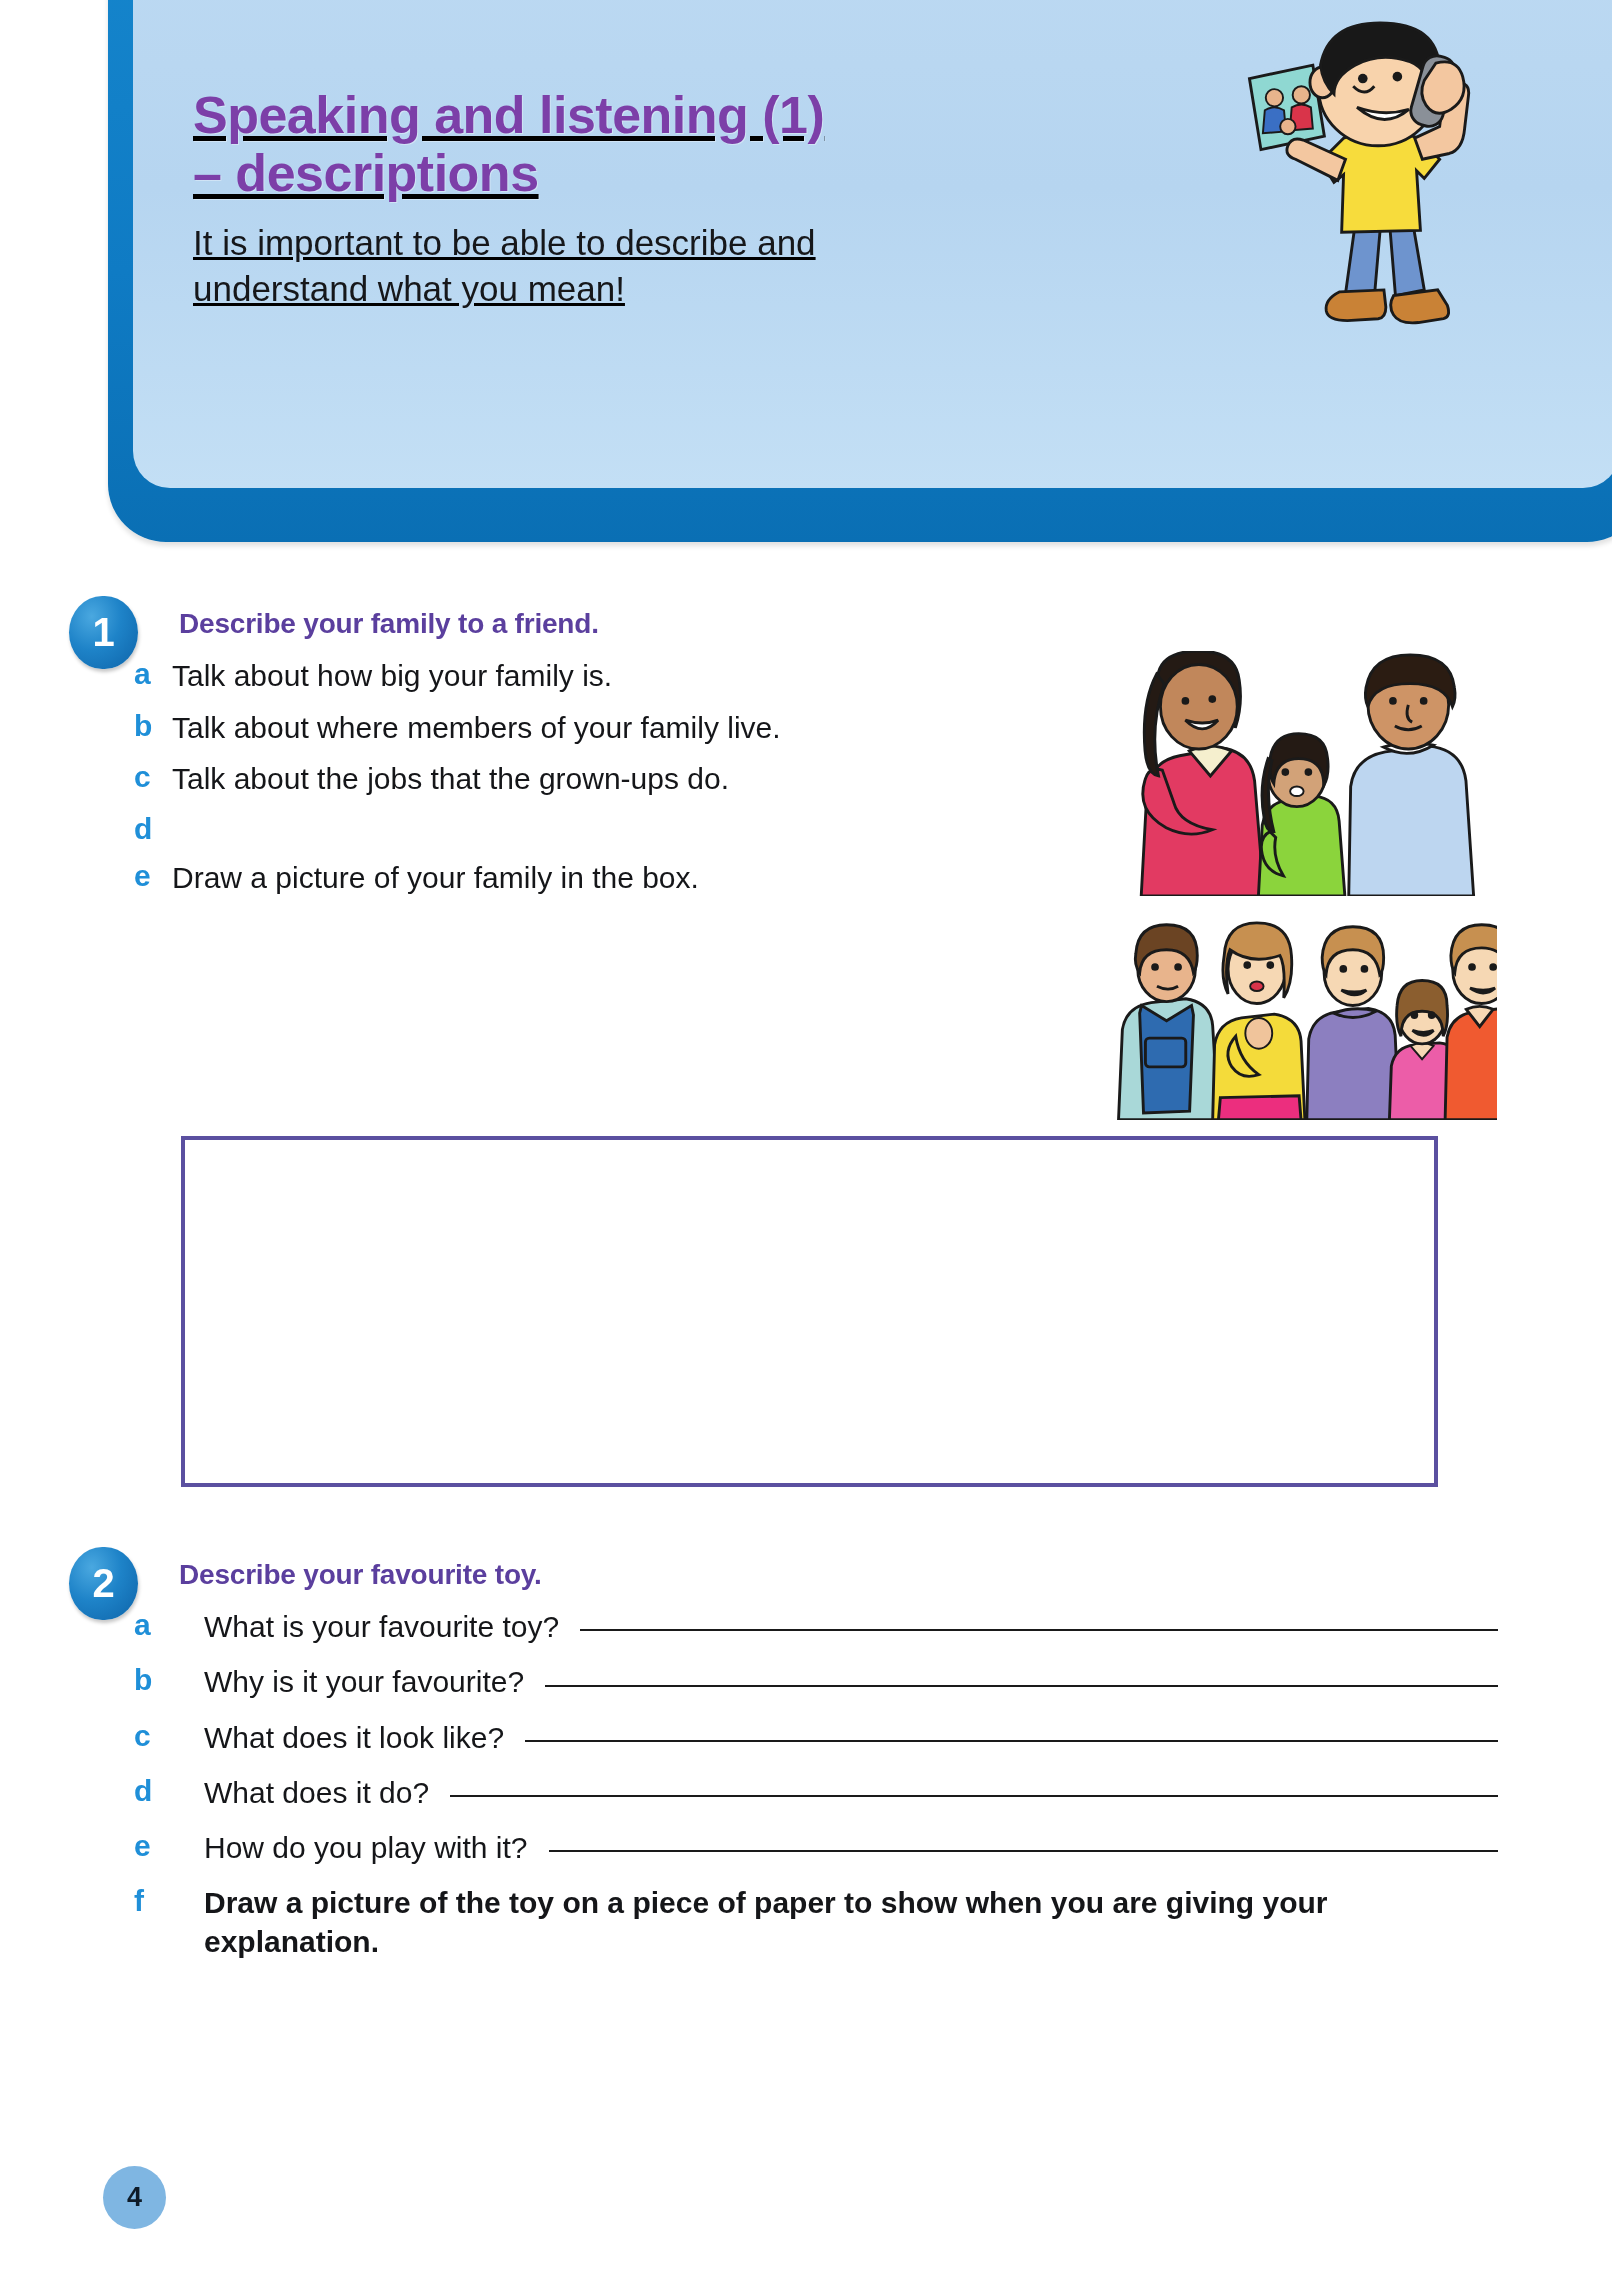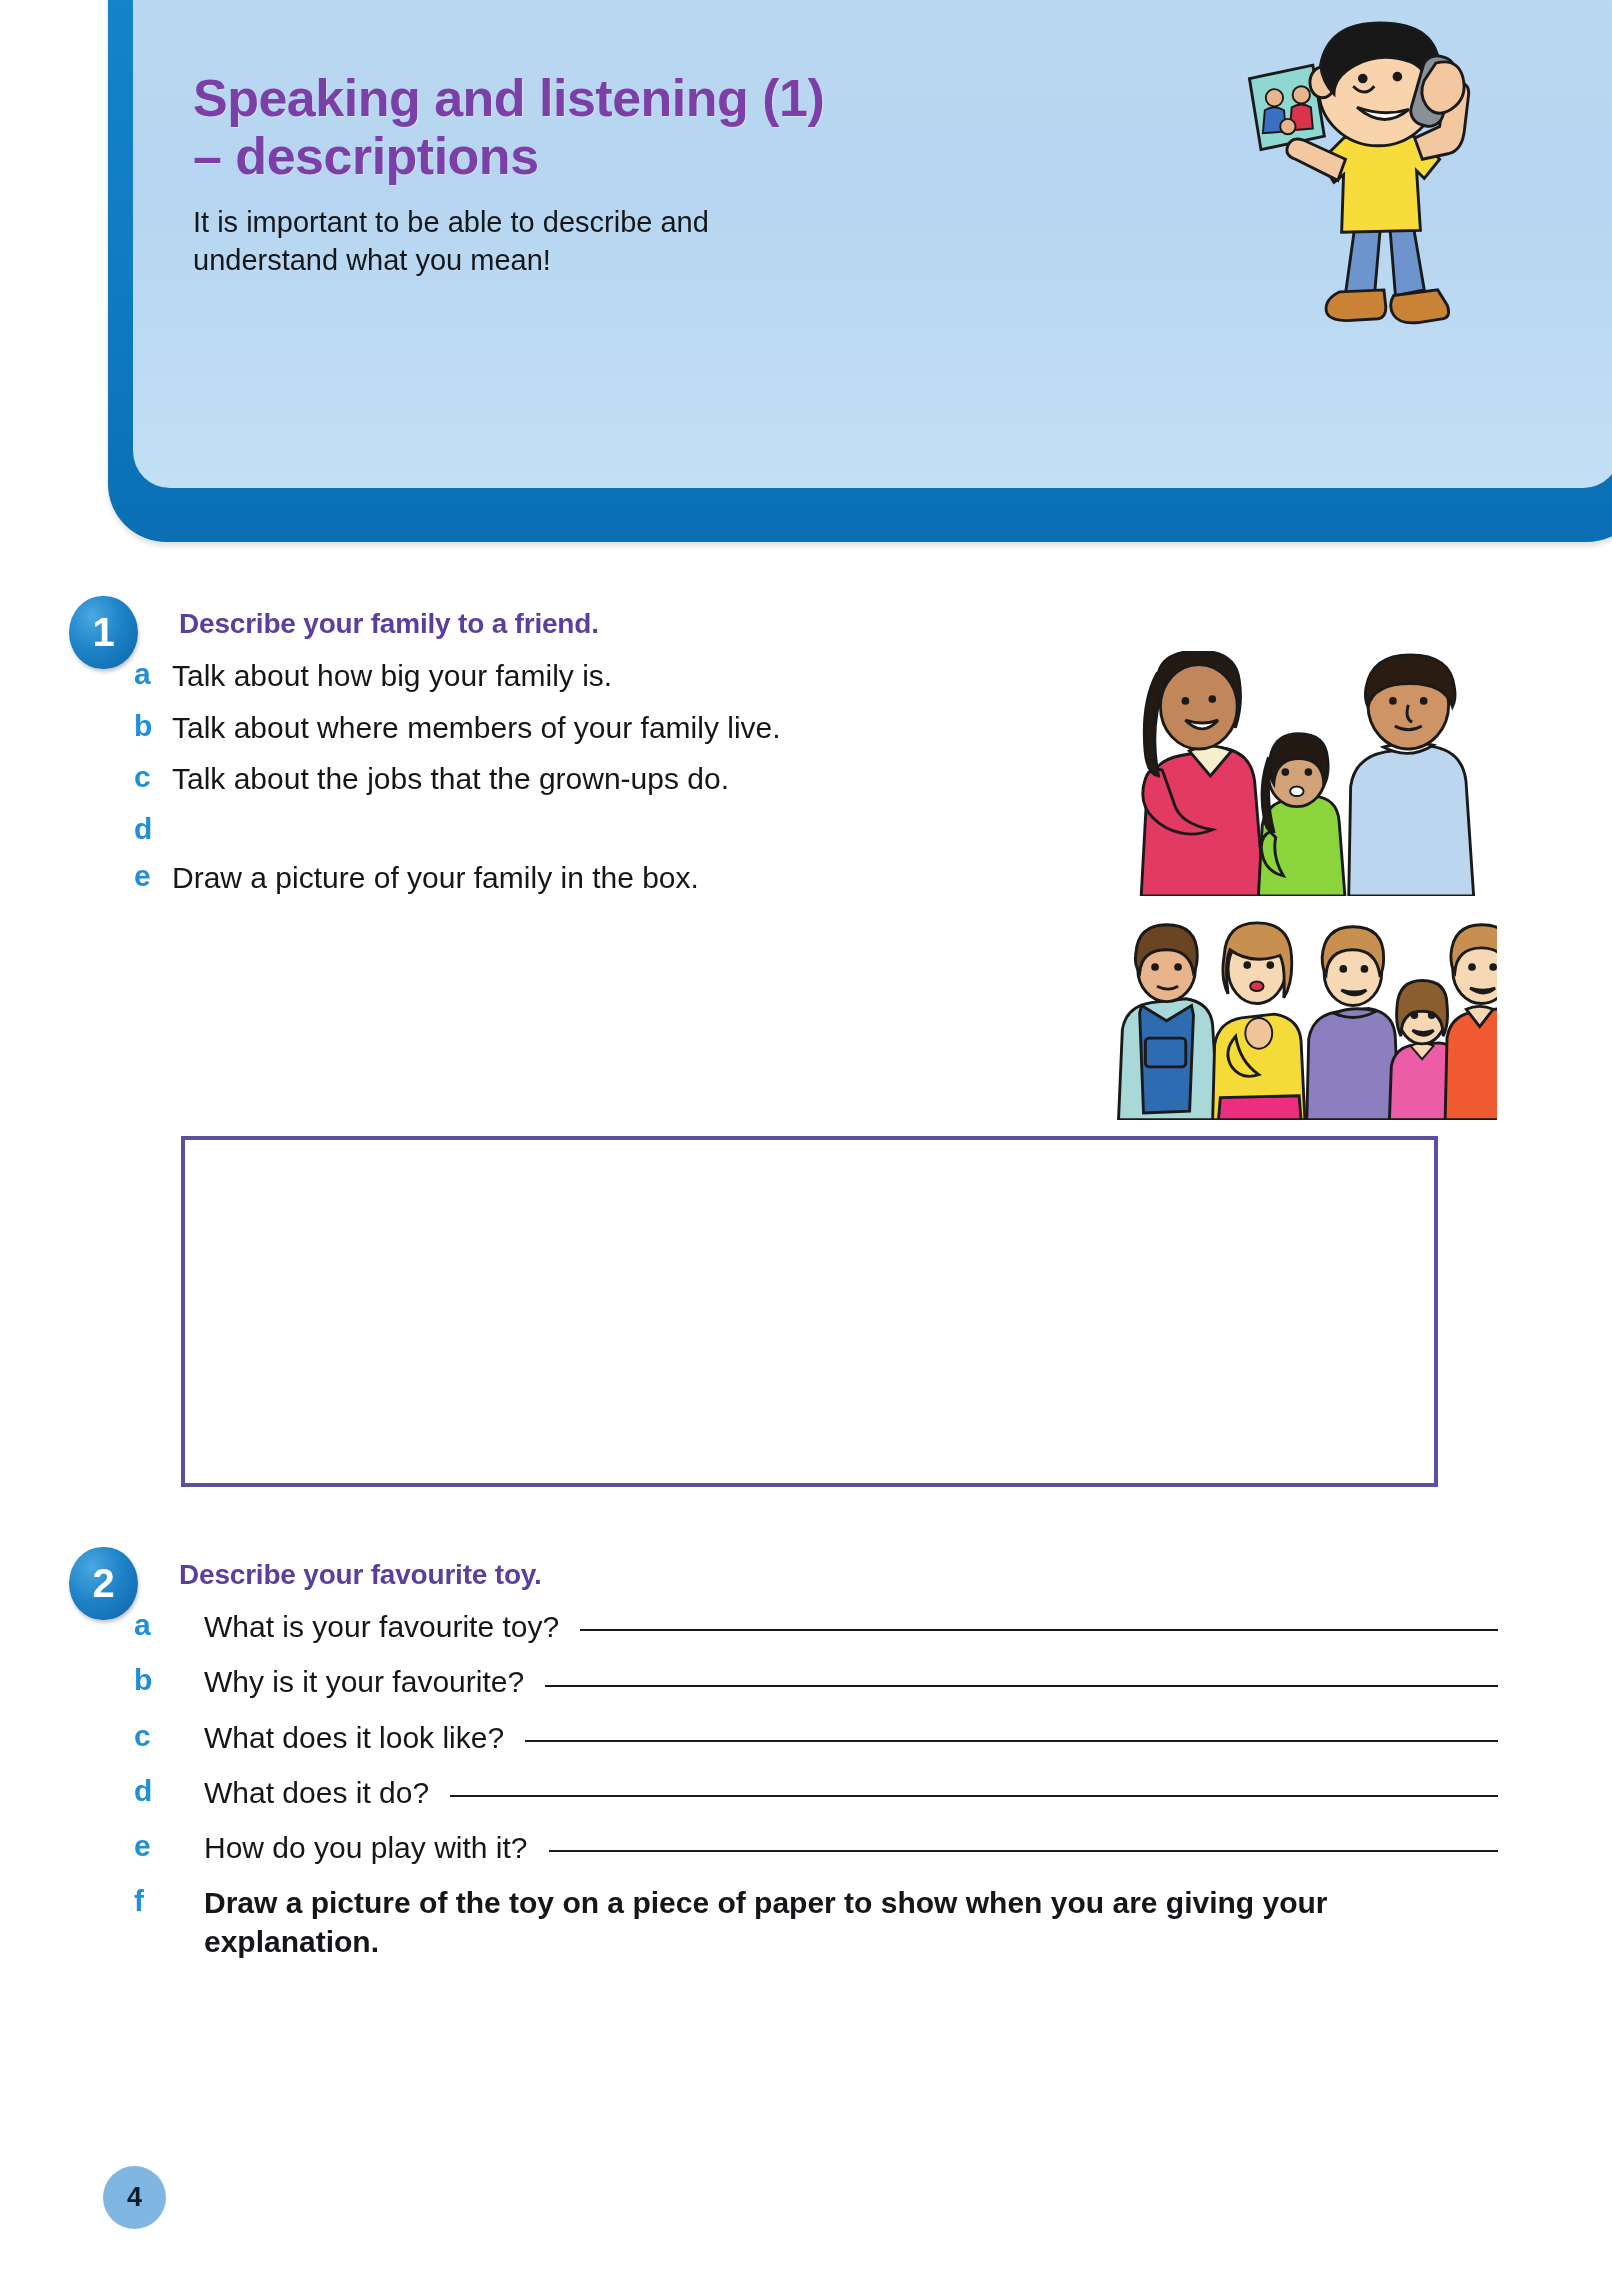--- a/index.html
+++ b/index.html
@@ -37,36 +37,37 @@
     top: 0px;
     right: 25px;
     bottom: 54px;
     background: linear-gradient(180deg, #BCD9F2 0%, #B6D5F0 45%, #C3DFF5 100%);
     border-radius: 0 0 37px 37px;
     overflow: hidden;
   }
   .header-content {
     position: absolute;
     left: 60px;
-    top: 127px;
+    top: 144px;
     width: 672px;
+    text-decoration: underline;
   }
   .header-title {
     color: #7C3FA8;
     font-size: 52px;
     font-weight: bold;
     line-height: 1.12;
     letter-spacing: -0.5px;
     margin: 0 0 17.3px 0;
     text-shadow: 1px 1px 0 rgba(255,255,255,0.35);
   }
   .header-title .line2 { display: block; }
   .header-intro {
     color: #16171A;
-    font-size: 29px;
+    font-size: 35px;
     line-height: 1.33;
     margin: 0;
   }
   .header-intro span { display: block; }
 
   
   .boy {
     position: absolute;
     left: 1076px;
     top: 77px;

